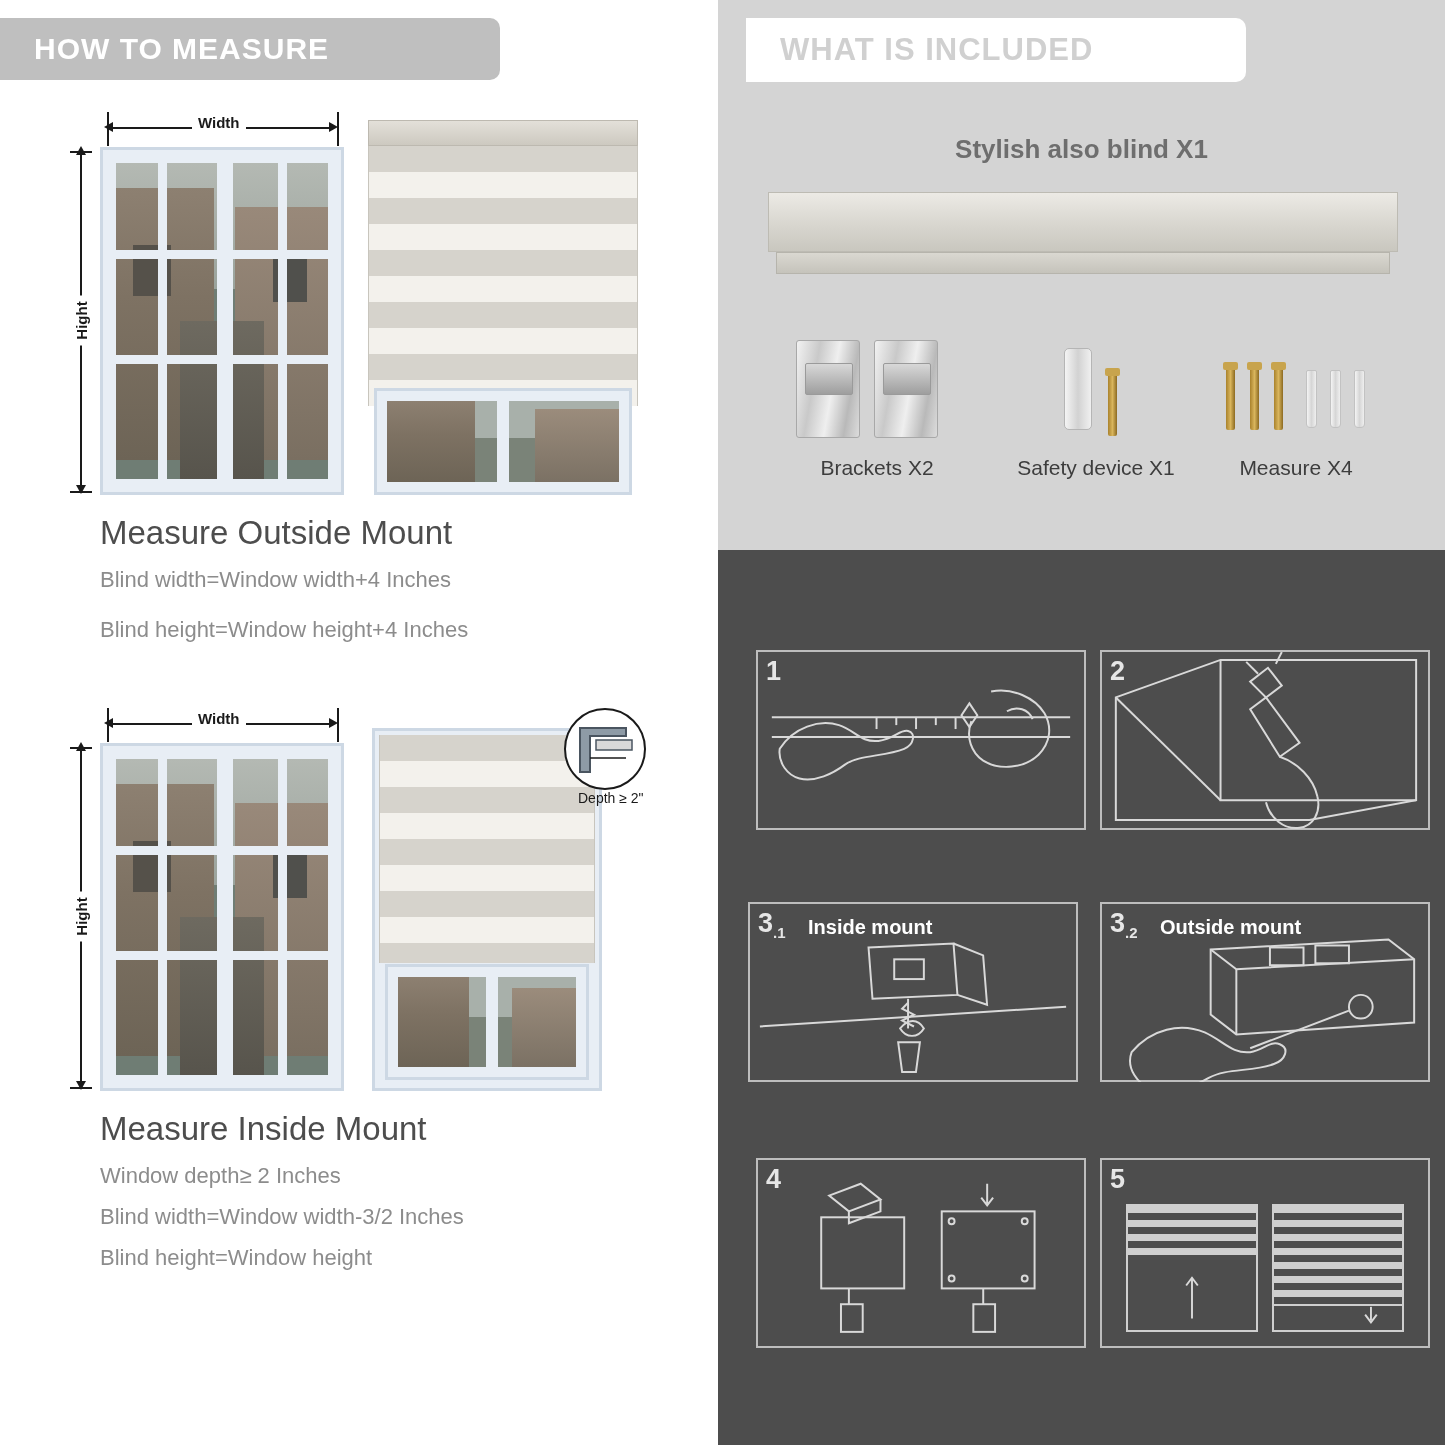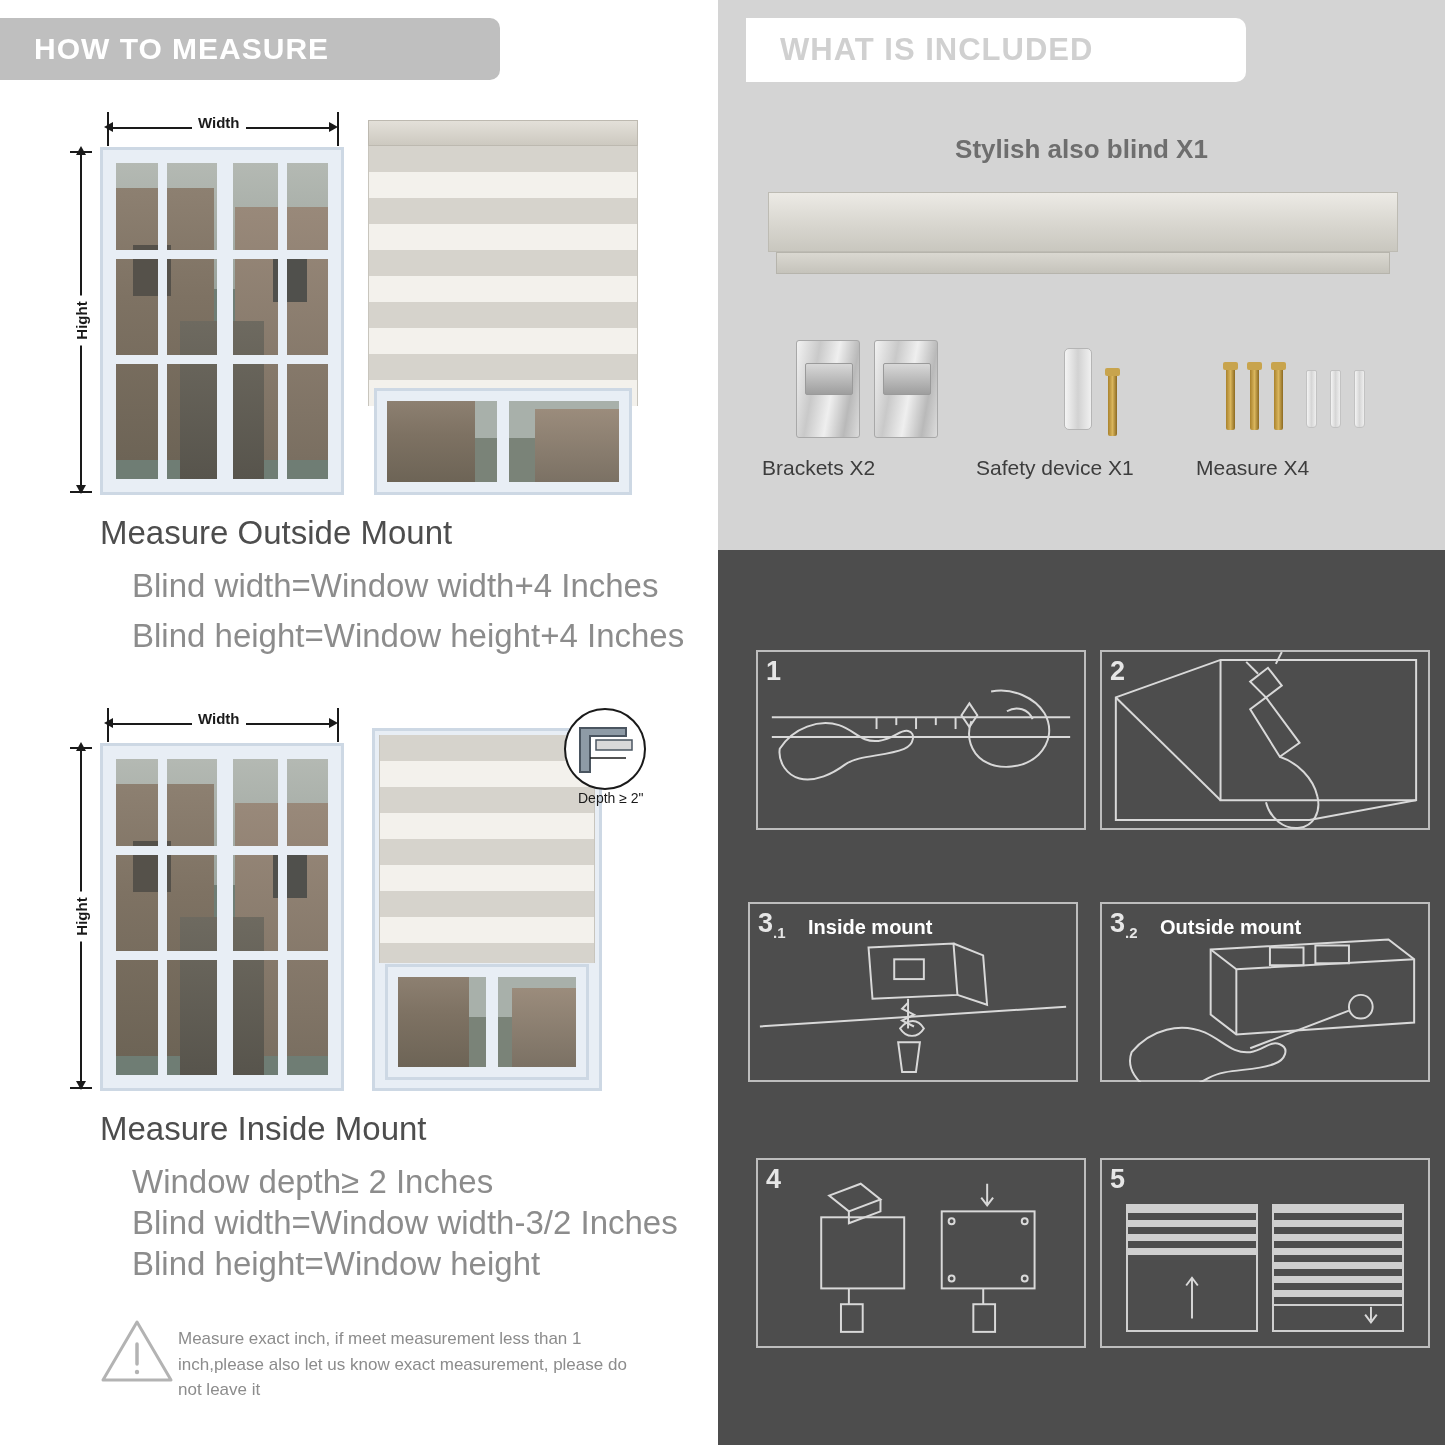--- a/index.html
+++ b/index.html
@@ -84,21 +84,21 @@
   }
   .arrow-l { border-top:5px solid transparent; border-bottom:5px solid transparent; border-right:9px solid #1a1a1a; }
   .arrow-r { border-top:5px solid transparent; border-bottom:5px solid transparent; border-left:9px solid #1a1a1a; }
   .arrow-u { border-left:5px solid transparent; border-right:5px solid transparent; border-bottom:9px solid #1a1a1a; }
   .arrow-d { border-left:5px solid transparent; border-right:5px solid transparent; border-top:9px solid #1a1a1a; }
 
   .meas-title {
     position:absolute; font-size:33px; color:#4d4d4d; font-weight:normal;
   }
   .meas-line {
-    position:absolute; font-size:33px; color:#8c8c8c;margin-left:32px;
+    position:absolute; font-size:22px; color:#8c8c8c;
   }
 
   .depth-circle {
     position:absolute; width:82px; height:82px; border-radius:50%;
     border:2px solid #1a1a1a; background:#fff; overflow:hidden;
   }
   .depth-label { position:absolute; font-size:14px; color:#1a1a1a; }
 
   .note-box { position:absolute; }
   .warn-tri {
@@ -125,21 +125,21 @@
     position:absolute; left:50px; top:192px; width:630px; height:60px;
     background:linear-gradient(180deg,#eceae5 0%,#d8d6cf 55%,#c9c7bf 100%);
     border:1px solid #bdbbb3;
   }
   .headrail-lip {
     position:absolute; left:58px; top:252px; width:614px; height:22px;
     background:linear-gradient(180deg,#dad8d1,#c5c3bb);
     border:1px solid #b6b4ac;
   }
   .part-label {
-    position:absolute; font-size:21px; color:#3d3d3d; text-align:left;
+    position:absolute; font-size:21px; color:#3d3d3d; text-align:center;
   }
   .bracket {
     position:absolute; width:64px; height:98px;
     background:linear-gradient(100deg,#f2f2f2 0%,#c9c9c9 30%,#efefef 55%,#b9b9b9 80%,#dcdcdc 100%);
     border:1px solid #a8a8a8; border-radius:3px;
   }
   .bracket:after {
     content:""; position:absolute; left:8px; top:22px; width:46px; height:30px;
     background:linear-gradient(180deg,#d8d8d8,#9e9e9e);
     border:1px solid #9a9a9a; border-radius:2px;
@@ -315,28 +315,20 @@
         </svg>
       </div>
       <div class="depth-label" style="left:578px;top:194px;">Depth ≥ 2"</div>
     </div>
 
     <div class="meas-title" style="left:100px;top:1110px;">Measure Inside Mount</div>
     <div class="meas-line" style="left:100px;top:1163px;">Window depth≥ 2 Inches</div>
     <div class="meas-line" style="left:100px;top:1204px;">Blind width=Window width-3/2 Inches</div>
     <div class="meas-line" style="left:100px;top:1245px;">Blind height=Window height</div>
 
-    <div class="note-box" style="left:100px;top:1318px;width:560px;height:100px;">
-      <svg class="warn-tri" viewBox="0 0 74 66">
-        <path d="M37 4 L71 62 L3 62 Z" fill="none" stroke="#b3b3b3" stroke-width="3" stroke-linejoin="round"></path>
-        <line x1="37" y1="26" x2="37" y2="46" stroke="#b3b3b3" stroke-width="3.5" stroke-linecap="round"></line>
-        <circle cx="37" cy="54" r="2.2" fill="#b3b3b3" stroke="none"></circle>
-      </svg>
-      <div class="note-text" style="left:78px;top:8px;">Measure exact inch, if meet measurement less than 1 inch,please also let us know exact measurement, please do not leave it</div>
-    </div>
   </div>
 
   <div class="right-top">
     <div id="included-banner">
       <span>WHAT IS INCLUDED</span>
     </div>
 
     <div class="inc-title">Stylish also blind X1</div>
 
     <div class="headrail"></div>

